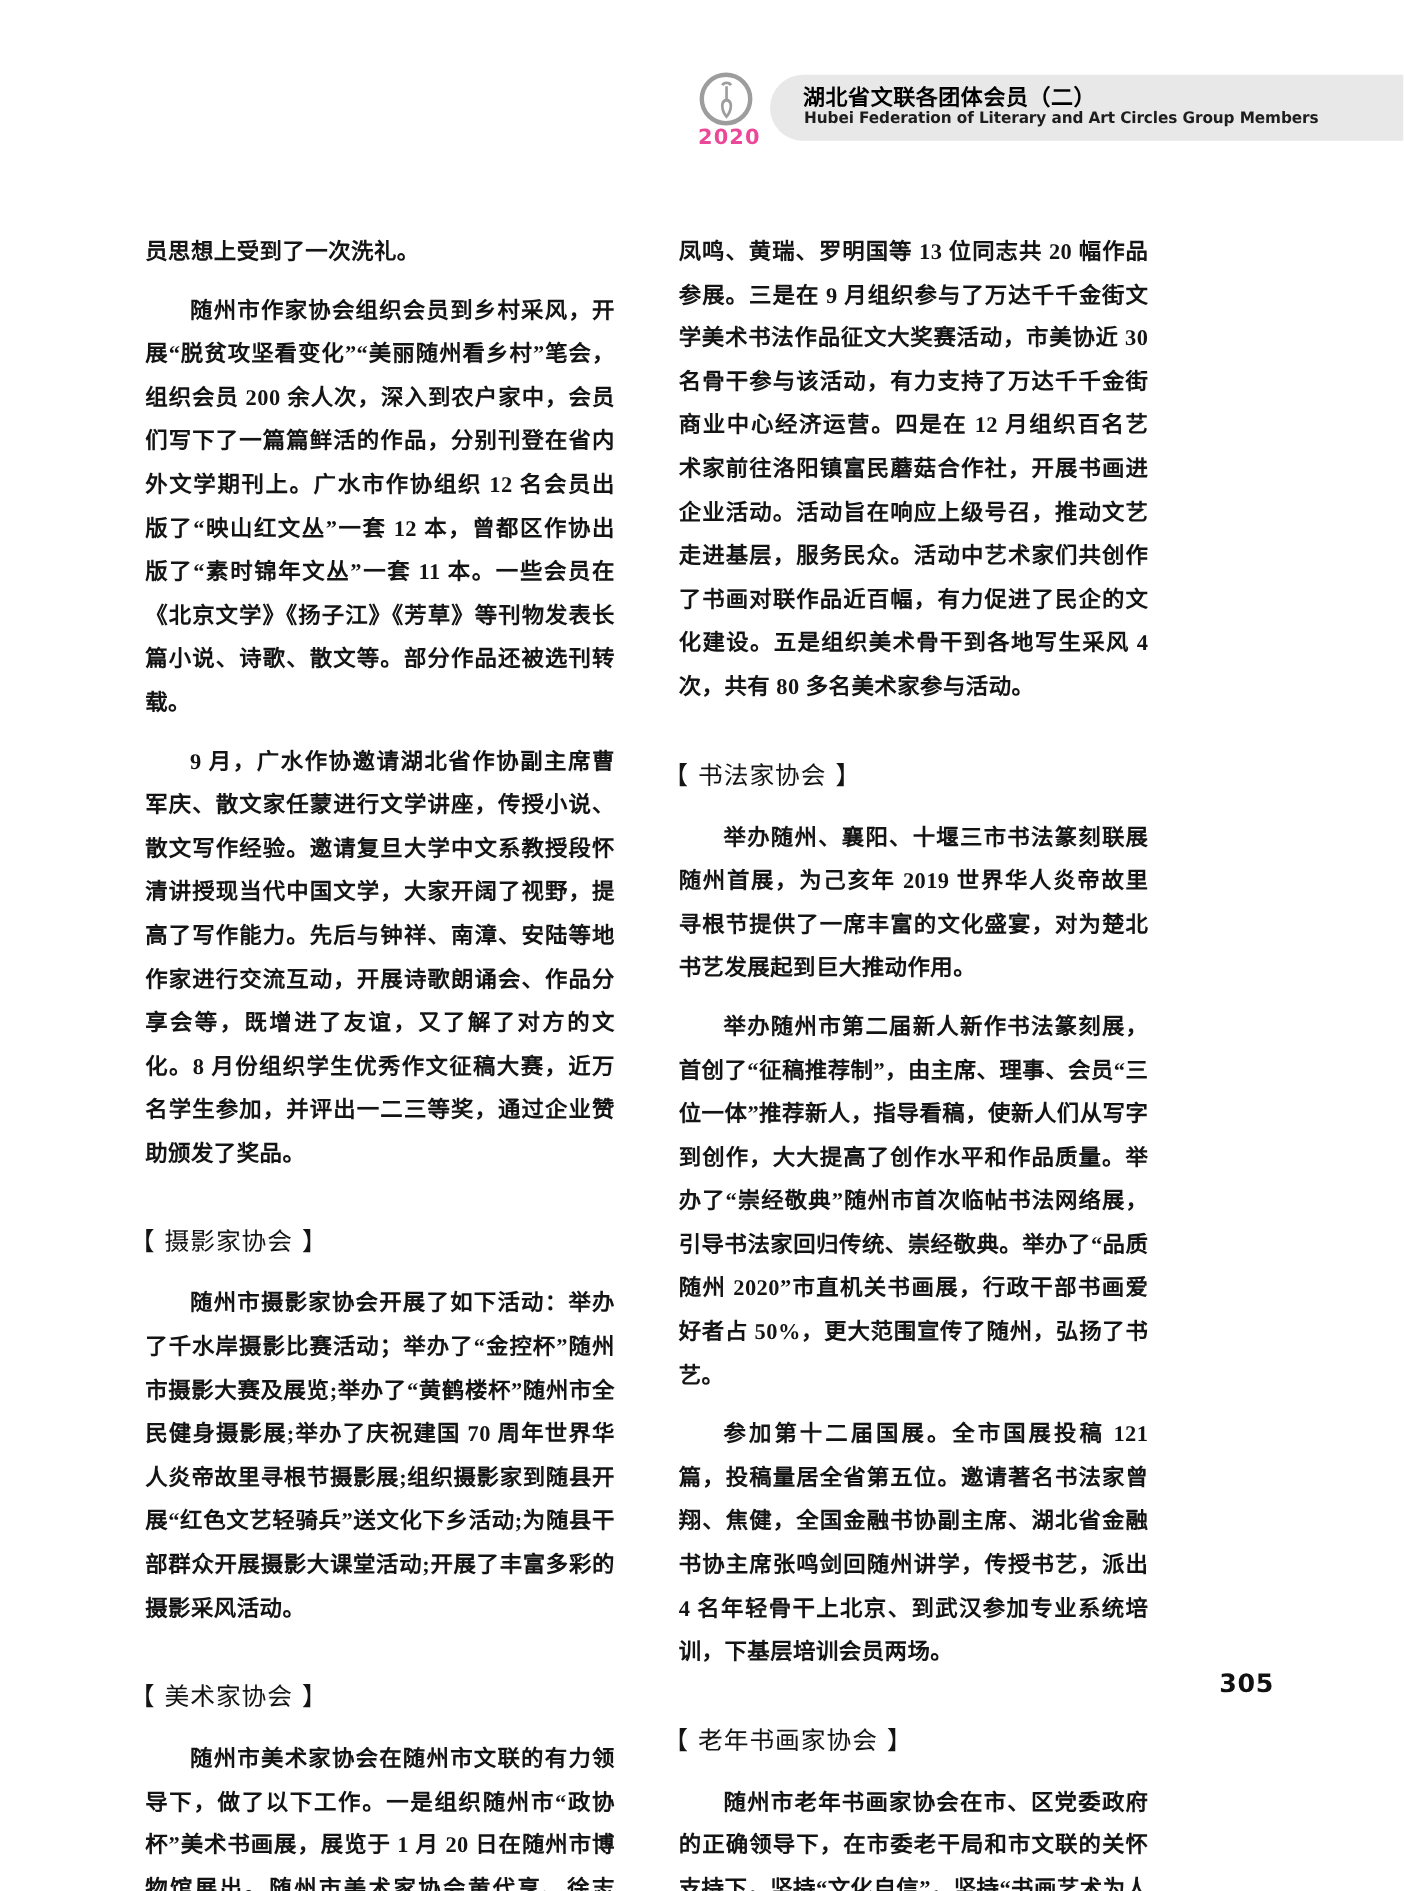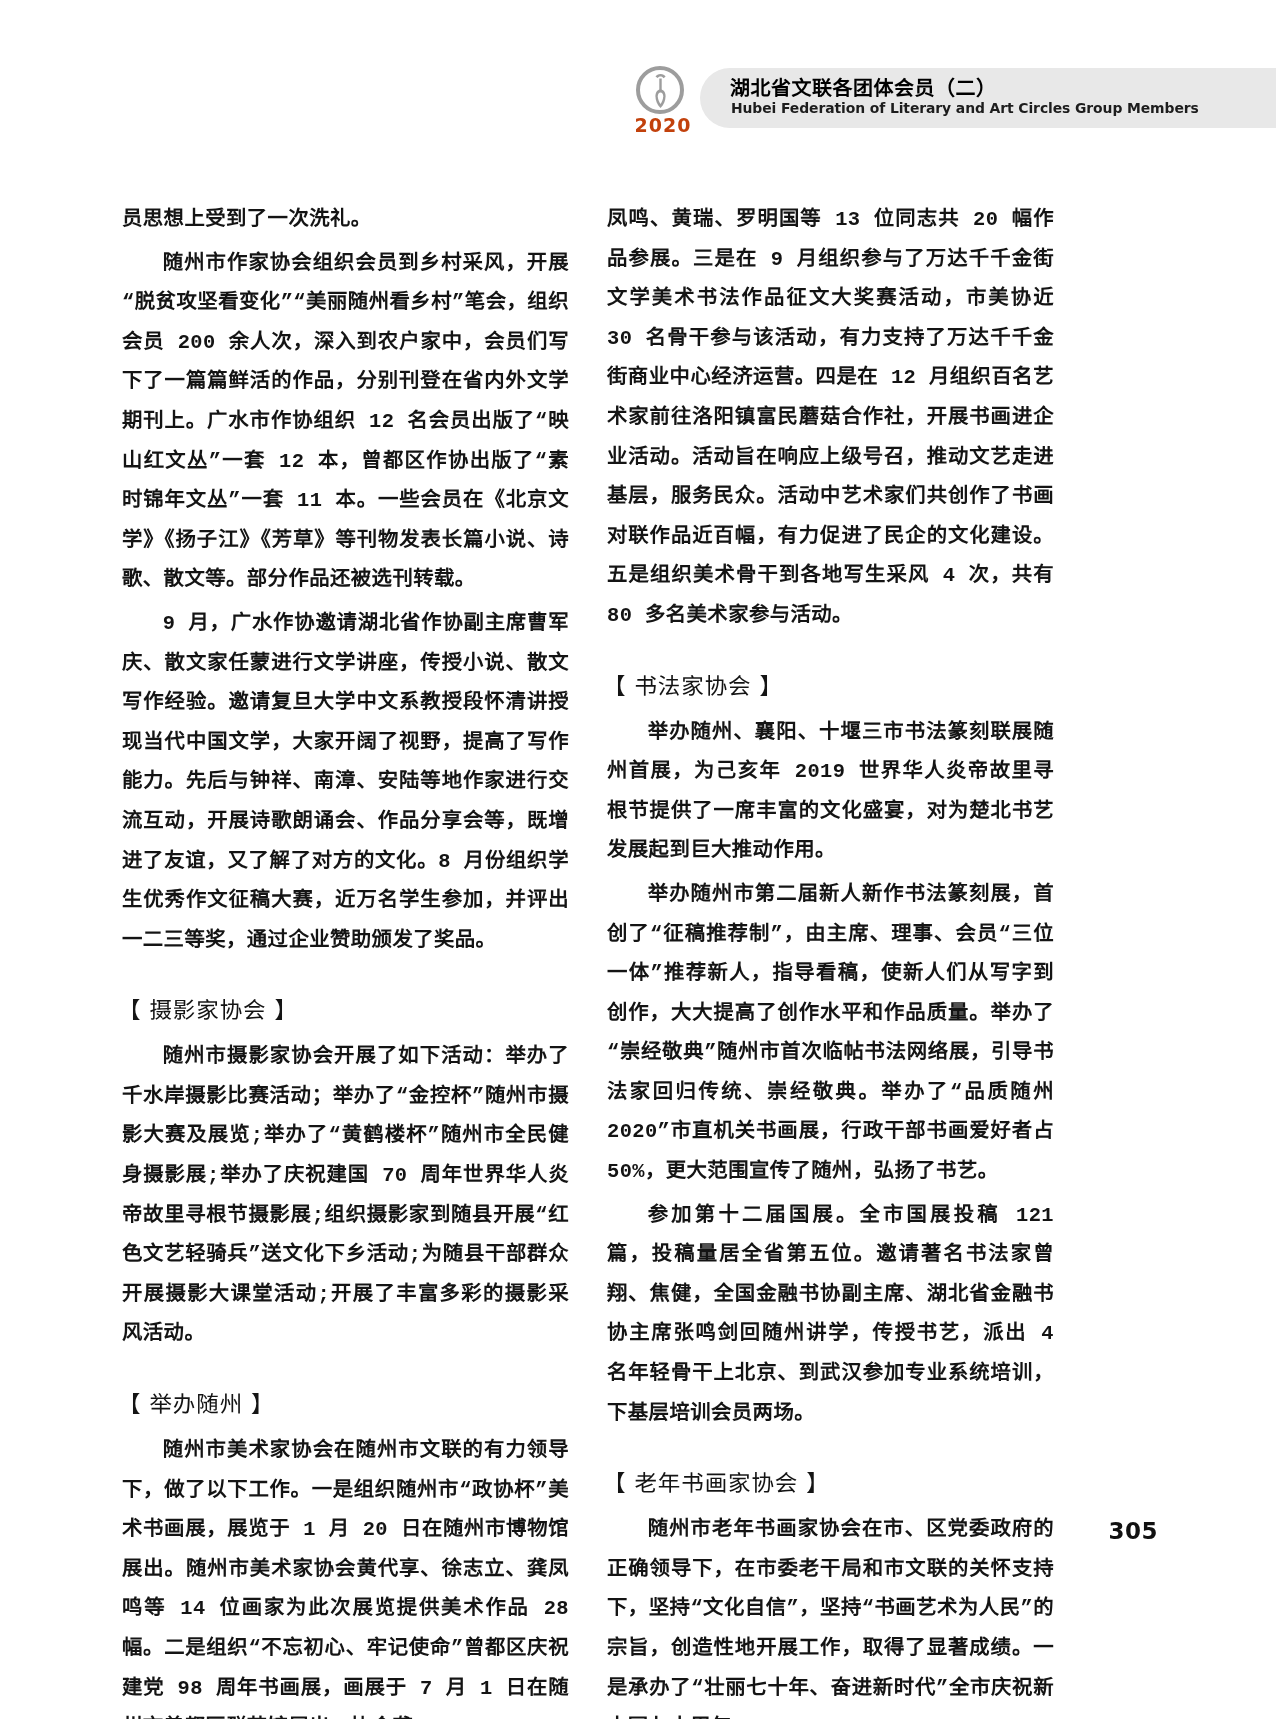--- a/index.html
+++ b/index.html
@@ -69,21 +69,21 @@
   .logo-year {
     position: absolute;
     left: 0px;
     top: 48px;
     width: 76px;
     text-align: center;
     font-family: "DejaVu Sans", "Liberation Sans", sans-serif;
     font-weight: bold;
     font-size: 19px;
     letter-spacing: 1px;
-    color: #c2410c;
+    color: #ec4899;
   }
   .runhead-cn {
     position: absolute;
     left: 730px;
     top: 6px;
     font-family: "DejaVu Sans", "Liberation Sans", sans-serif;
     font-weight: bold;
     font-size: 20px;
     letter-spacing: 0.5px;
     color: #000000;
@@ -110,23 +110,23 @@
     width: 455px;
     font-size: 20.4px;
     line-height: 39.6px;
     text-align: justify;
     text-justify: inter-ideograph;
   }
   .col-left  { left: 118px; }
   .col-right { left: 603px; }
 
   p.para {
-    margin: 4px;
+    margin: 14px;
     text-indent: 2em;
-    font-family: Liberation Mono, monospace;
+    font-family: Liberation Serif, serif;
     font-weight: 600;
     letter-spacing: 0.02em;
   }
   p.para.noindent { text-indent: 0; }
 
   h2.sec {
     margin: 0;
     padding: 29px 0 6px 0;
     font-family: "DejaVu Sans", "Liberation Sans", sans-serif;
     font-weight: normal;
@@ -172,21 +172,21 @@
     <div class="runhead-cn">湖北省文联各团体会员（二）</div>
     <div class="runhead-en">Hubei Federation of Literary and Art Circles Group Members</div>
   </div>
 
   <div class="col col-left">
       <p class="para noindent">员思想上受到了一次洗礼。</p>
       <p class="para">随州市作家协会组织会员到乡村采风，开展“脱贫攻坚看变化”“美丽随州看乡村”笔会，组织会员 200 余人次，深入到农户家中，会员们写下了一篇篇鲜活的作品，分别刊登在省内外文学期刊上。广水市作协组织 12 名会员出版了“映山红文丛”一套 12 本，曾都区作协出版了“素时锦年文丛”一套 11 本。一些会员在《北京文学》《扬子江》《芳草》等刊物发表长篇小说、诗歌、散文等。部分作品还被选刊转载。</p>
       <p class="para">9 月，广水作协邀请湖北省作协副主席曹军庆、散文家任蒙进行文学讲座，传授小说、散文写作经验。邀请复旦大学中文系教授段怀清讲授现当代中国文学，大家开阔了视野，提高了写作能力。先后与钟祥、南漳、安陆等地作家进行交流互动，开展诗歌朗诵会、作品分享会等，既增进了友谊，又了解了对方的文化。8 月份组织学生优秀作文征稿大赛，近万名学生参加，并评出一二三等奖，通过企业赞助颁发了奖品。</p>
       <h2 class="sec">【 摄影家协会 】</h2>
       <p class="para">随州市摄影家协会开展了如下活动：举办了千水岸摄影比赛活动；举办了“金控杯”随州市摄影大赛及展览;举办了“黄鹤楼杯”随州市全民健身摄影展;举办了庆祝建国 70 周年世界华人炎帝故里寻根节摄影展;组织摄影家到随县开展“红色文艺轻骑兵”送文化下乡活动;为随县干部群众开展摄影大课堂活动;开展了丰富多彩的摄影采风活动。</p>
-      <h2 class="sec">【 举办随州 】</h2>
+      <h2 class="sec">【 美术家协会 】</h2>
       <p class="para">随州市美术家协会在随州市文联的有力领导下，做了以下工作。一是组织随州市“政协杯”美术书画展，展览于 1 月 20 日在随州市博物馆展出。随州市美术家协会黄代享、徐志立、龚凤鸣等 14 位画家为此次展览提供美术作品 28 幅。二是组织“不忘初心、牢记使命”曾都区庆祝建党 98 周年书画展，画展于 7 月 1 日在随州市曾都区群艺馆展出，协会龚</p>
     </div>
 
   <div class="col col-right">
       <p class="para noindent">凤鸣、黄瑞、罗明国等 13 位同志共 20 幅作品参展。三是在 9 月组织参与了万达千千金街文学美术书法作品征文大奖赛活动，市美协近 30 名骨干参与该活动，有力支持了万达千千金街商业中心经济运营。四是在 12 月组织百名艺术家前往洛阳镇富民蘑菇合作社，开展书画进企业活动。活动旨在响应上级号召，推动文艺走进基层，服务民众。活动中艺术家们共创作了书画对联作品近百幅，有力促进了民企的文化建设。五是组织美术骨干到各地写生采风 4 次，共有 80 多名美术家参与活动。</p>
       <h2 class="sec">【 书法家协会 】</h2>
       <p class="para">举办随州、襄阳、十堰三市书法篆刻联展随州首展，为己亥年 2019 世界华人炎帝故里寻根节提供了一席丰富的文化盛宴，对为楚北书艺发展起到巨大推动作用。</p>
       <p class="para">举办随州市第二届新人新作书法篆刻展，首创了“征稿推荐制”，由主席、理事、会员“三位一体”推荐新人，指导看稿，使新人们从写字到创作，大大提高了创作水平和作品质量。举办了“崇经敬典”随州市首次临帖书法网络展，引导书法家回归传统、崇经敬典。举办了“品质随州 2020”市直机关书画展，行政干部书画爱好者占 50%，更大范围宣传了随州，弘扬了书艺。</p>
       <p class="para">参加第十二届国展。全市国展投稿 121 篇，投稿量居全省第五位。邀请著名书法家曾翔、焦健，全国金融书协副主席、湖北省金融书协主席张鸣剑回随州讲学，传授书艺，派出 4 名年轻骨干上北京、到武汉参加专业系统培训，下基层培训会员两场。</p>
       <h2 class="sec">【 老年书画家协会 】</h2>

